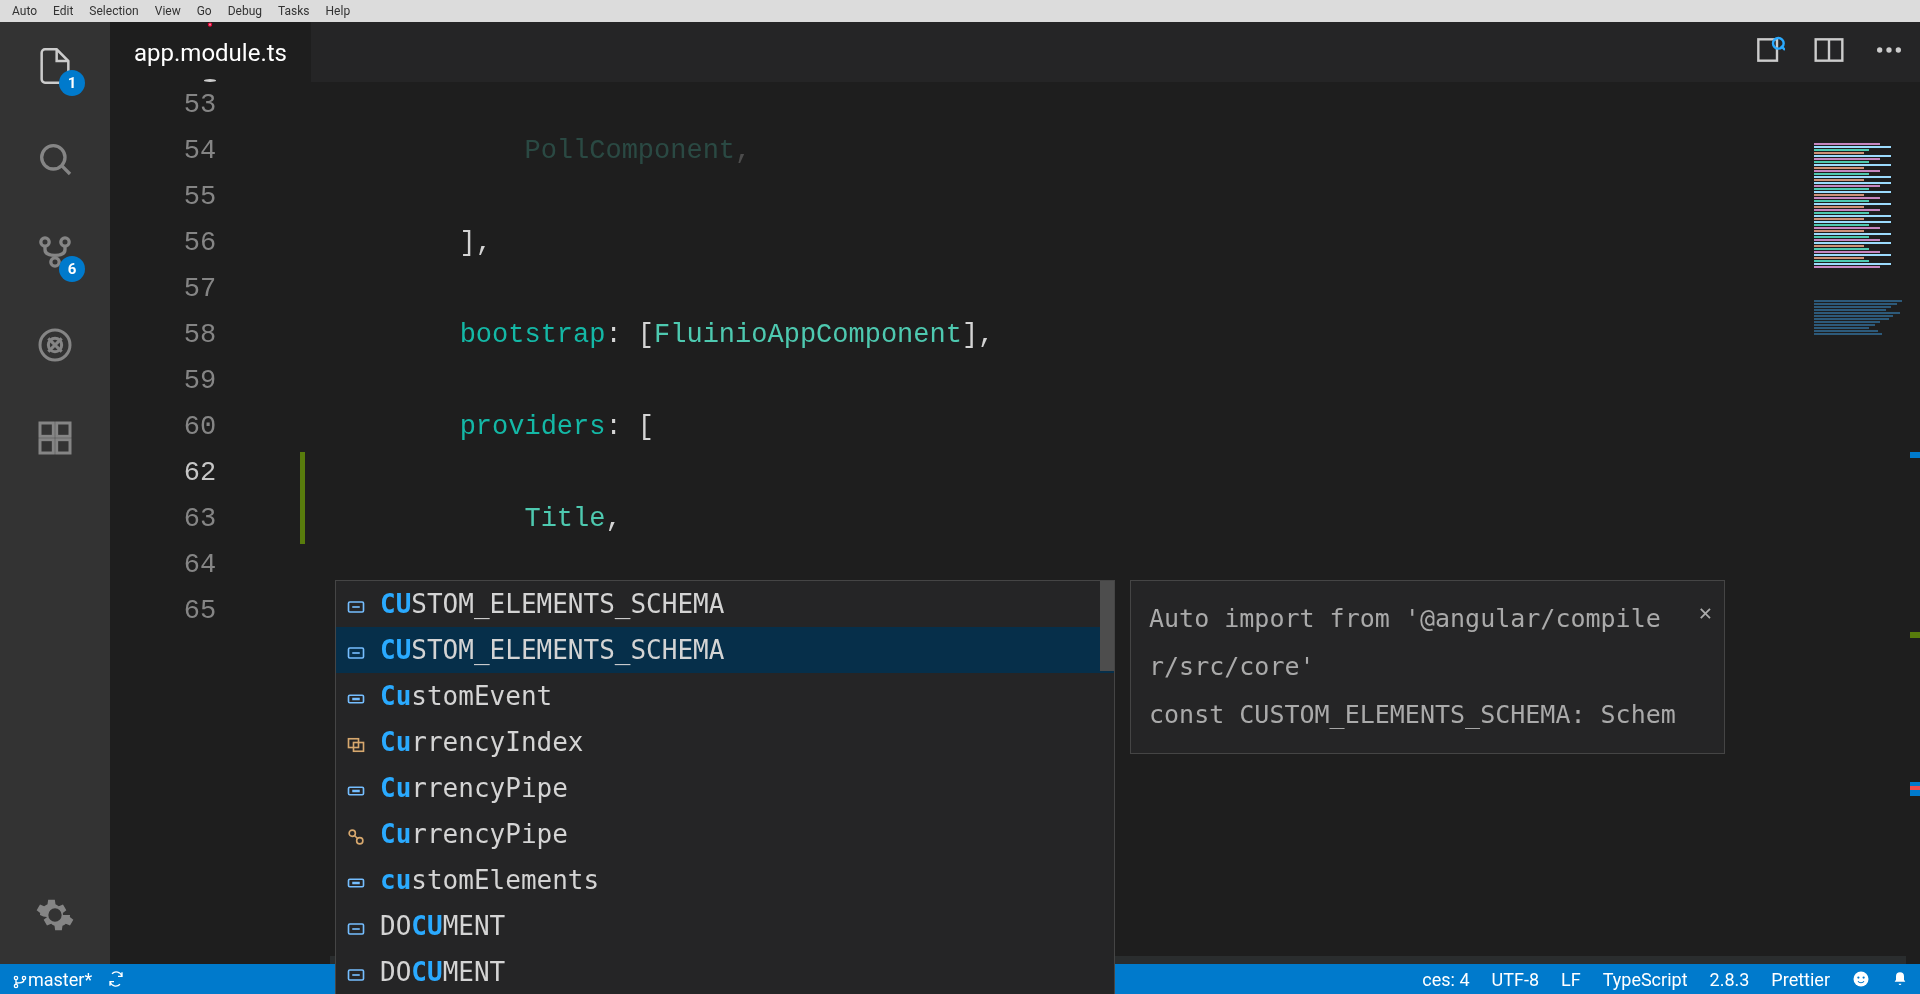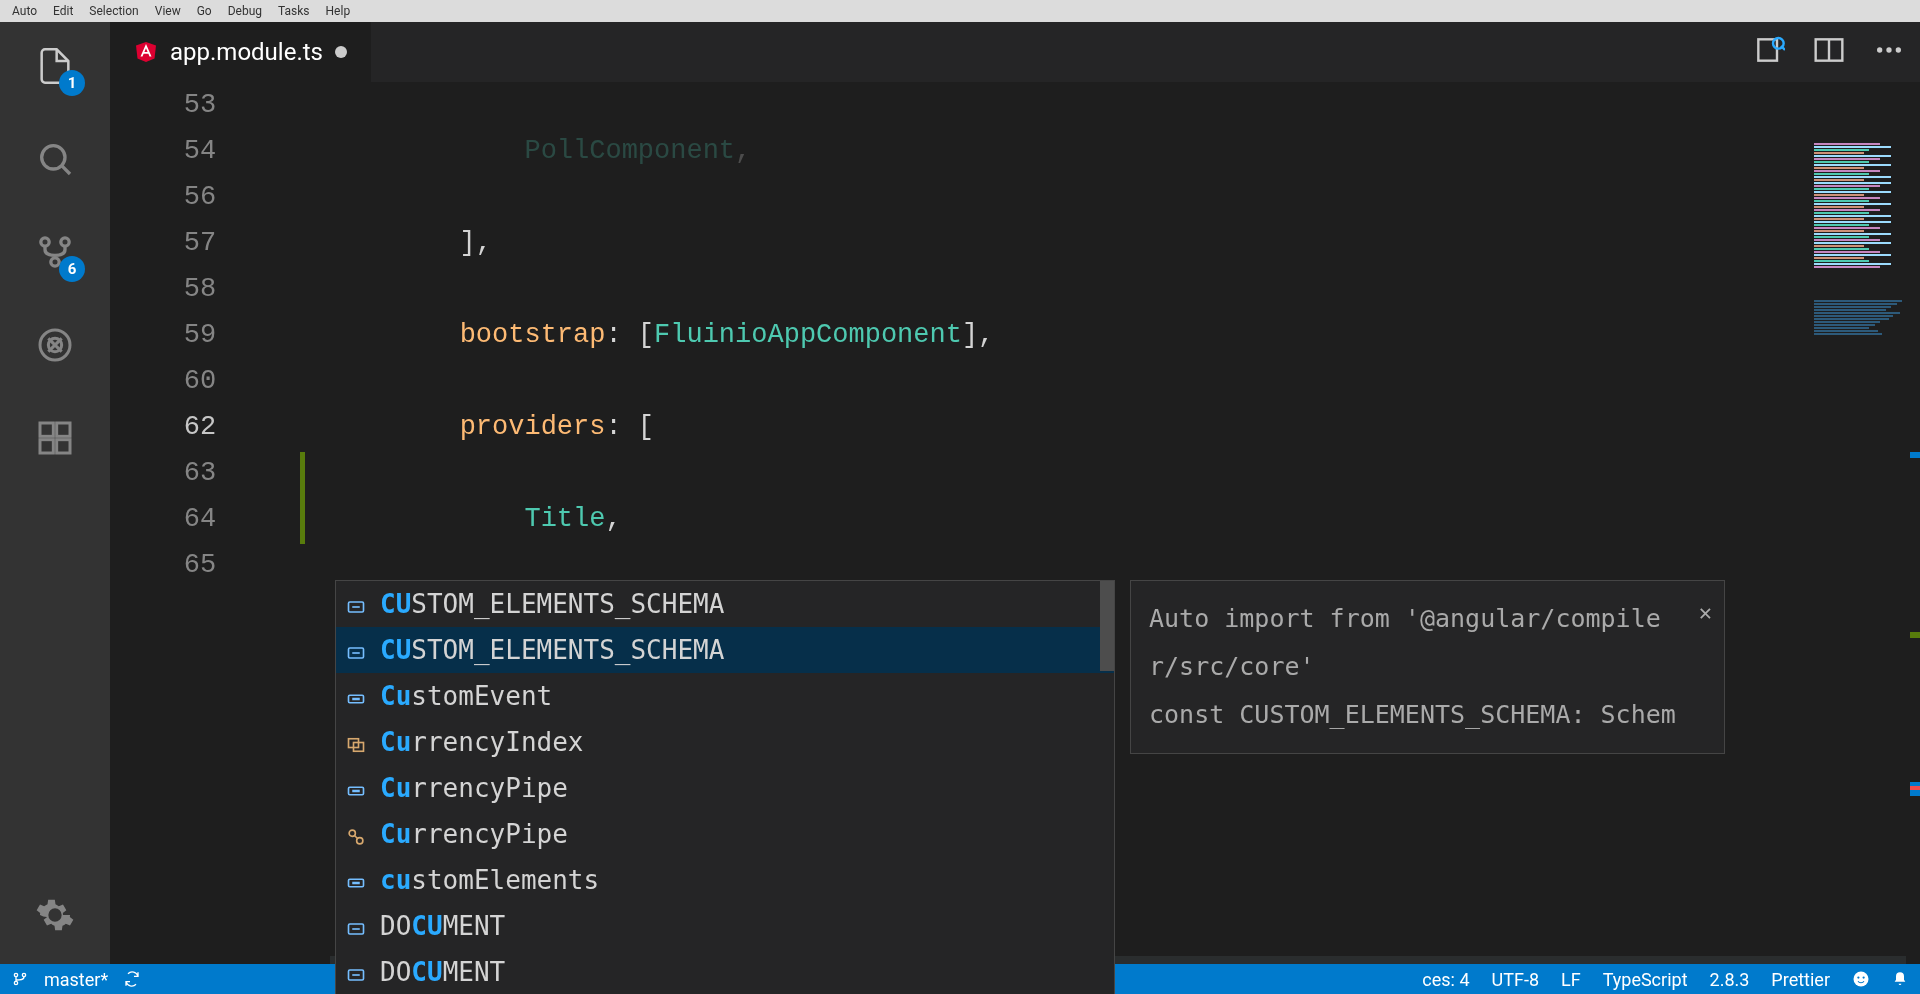--- a/index.html
+++ b/index.html
@@ -79,20 +79,21 @@
 }
 .tab {
   height: 60px;
   background: #1e1e1e;
   display: flex;
   align-items: center;
   gap: 12px;
   padding: 0 24px;
   font-size: 24px;
   color: #ffffff;
+  flex-direction: column;
 }
 .tab-dirty {
   width: 12px;
   height: 12px;
   border-radius: 50%;
   background: #cccccc;
 }
 .title-actions {
   position: absolute;
   right: 15px;
@@ -123,21 +124,21 @@
   padding-top: 0px;
 }
 .gutter div { padding-right: 0; }
 .code {
   flex: 1;
   color: #d4d4d4;
   white-space: pre;
   padding-top: 0;
 }
 .code-line { height: 46px; }
-.k-prop { color: #fdba74; text-align: center; }
+.k-prop { color: #14b8a6; text-align: center; }
 .k-type { color: #4ec9b0; }
 .sel-box { border: 1px solid #888; padding: 0 1px; }
 .modified-bar-55, .modified-bar-61 {
   position: absolute;
   left: 190px;
   width: 5px;
   background: #587c0c;
 }
 .modified-bar-61 { height: 92px; top: 370px; }
 .minimap {
@@ -223,21 +224,21 @@
   background: #007acc;
   color: white;
   display: flex;
   align-items: center;
   font-size: 18px;
   padding: 0 12px;
   gap: 20px;
 }
 .status-left { display: flex; gap: 16px; align-items: center; }
 .status-right { margin-left: auto; display: flex; gap: 22px; align-items: center; }
-.status-item { cursor: pointer; display: flex; align-items: center; gap: 16px; }
+.status-item { cursor: pointer; display: flex; align-items: flex-end; gap: 0; }
 .overview-ruler {
   position: absolute;
   right: 0;
   top: 60px;
   width: 14px;
   height: calc(100% - 60px);
   background: #1e1e1e;
 }
 .ov-mark { position: absolute; right: 0; width: 10px; height: 6px; }
 .ov-mark.blue { background: #007acc; }
@@ -329,20 +330,21 @@
             <circle cx="12" cy="12" r="2"></circle>
             <circle cx="19" cy="12" r="2"></circle>
           </svg>
       </div>
     </div>
 
     <div class="editor-content">
       <div class="gutter">
         <div>53</div>
         <div>54</div>
+        <div>55</div>
         <div>56</div>
         <div>57</div>
         <div>58</div>
         <div>59</div>
         <div>60</div>
         <div style="color:#c6c6c6">62</div>
         <div>63</div>
         <div>64</div>
         <div>65</div>
       </div>

